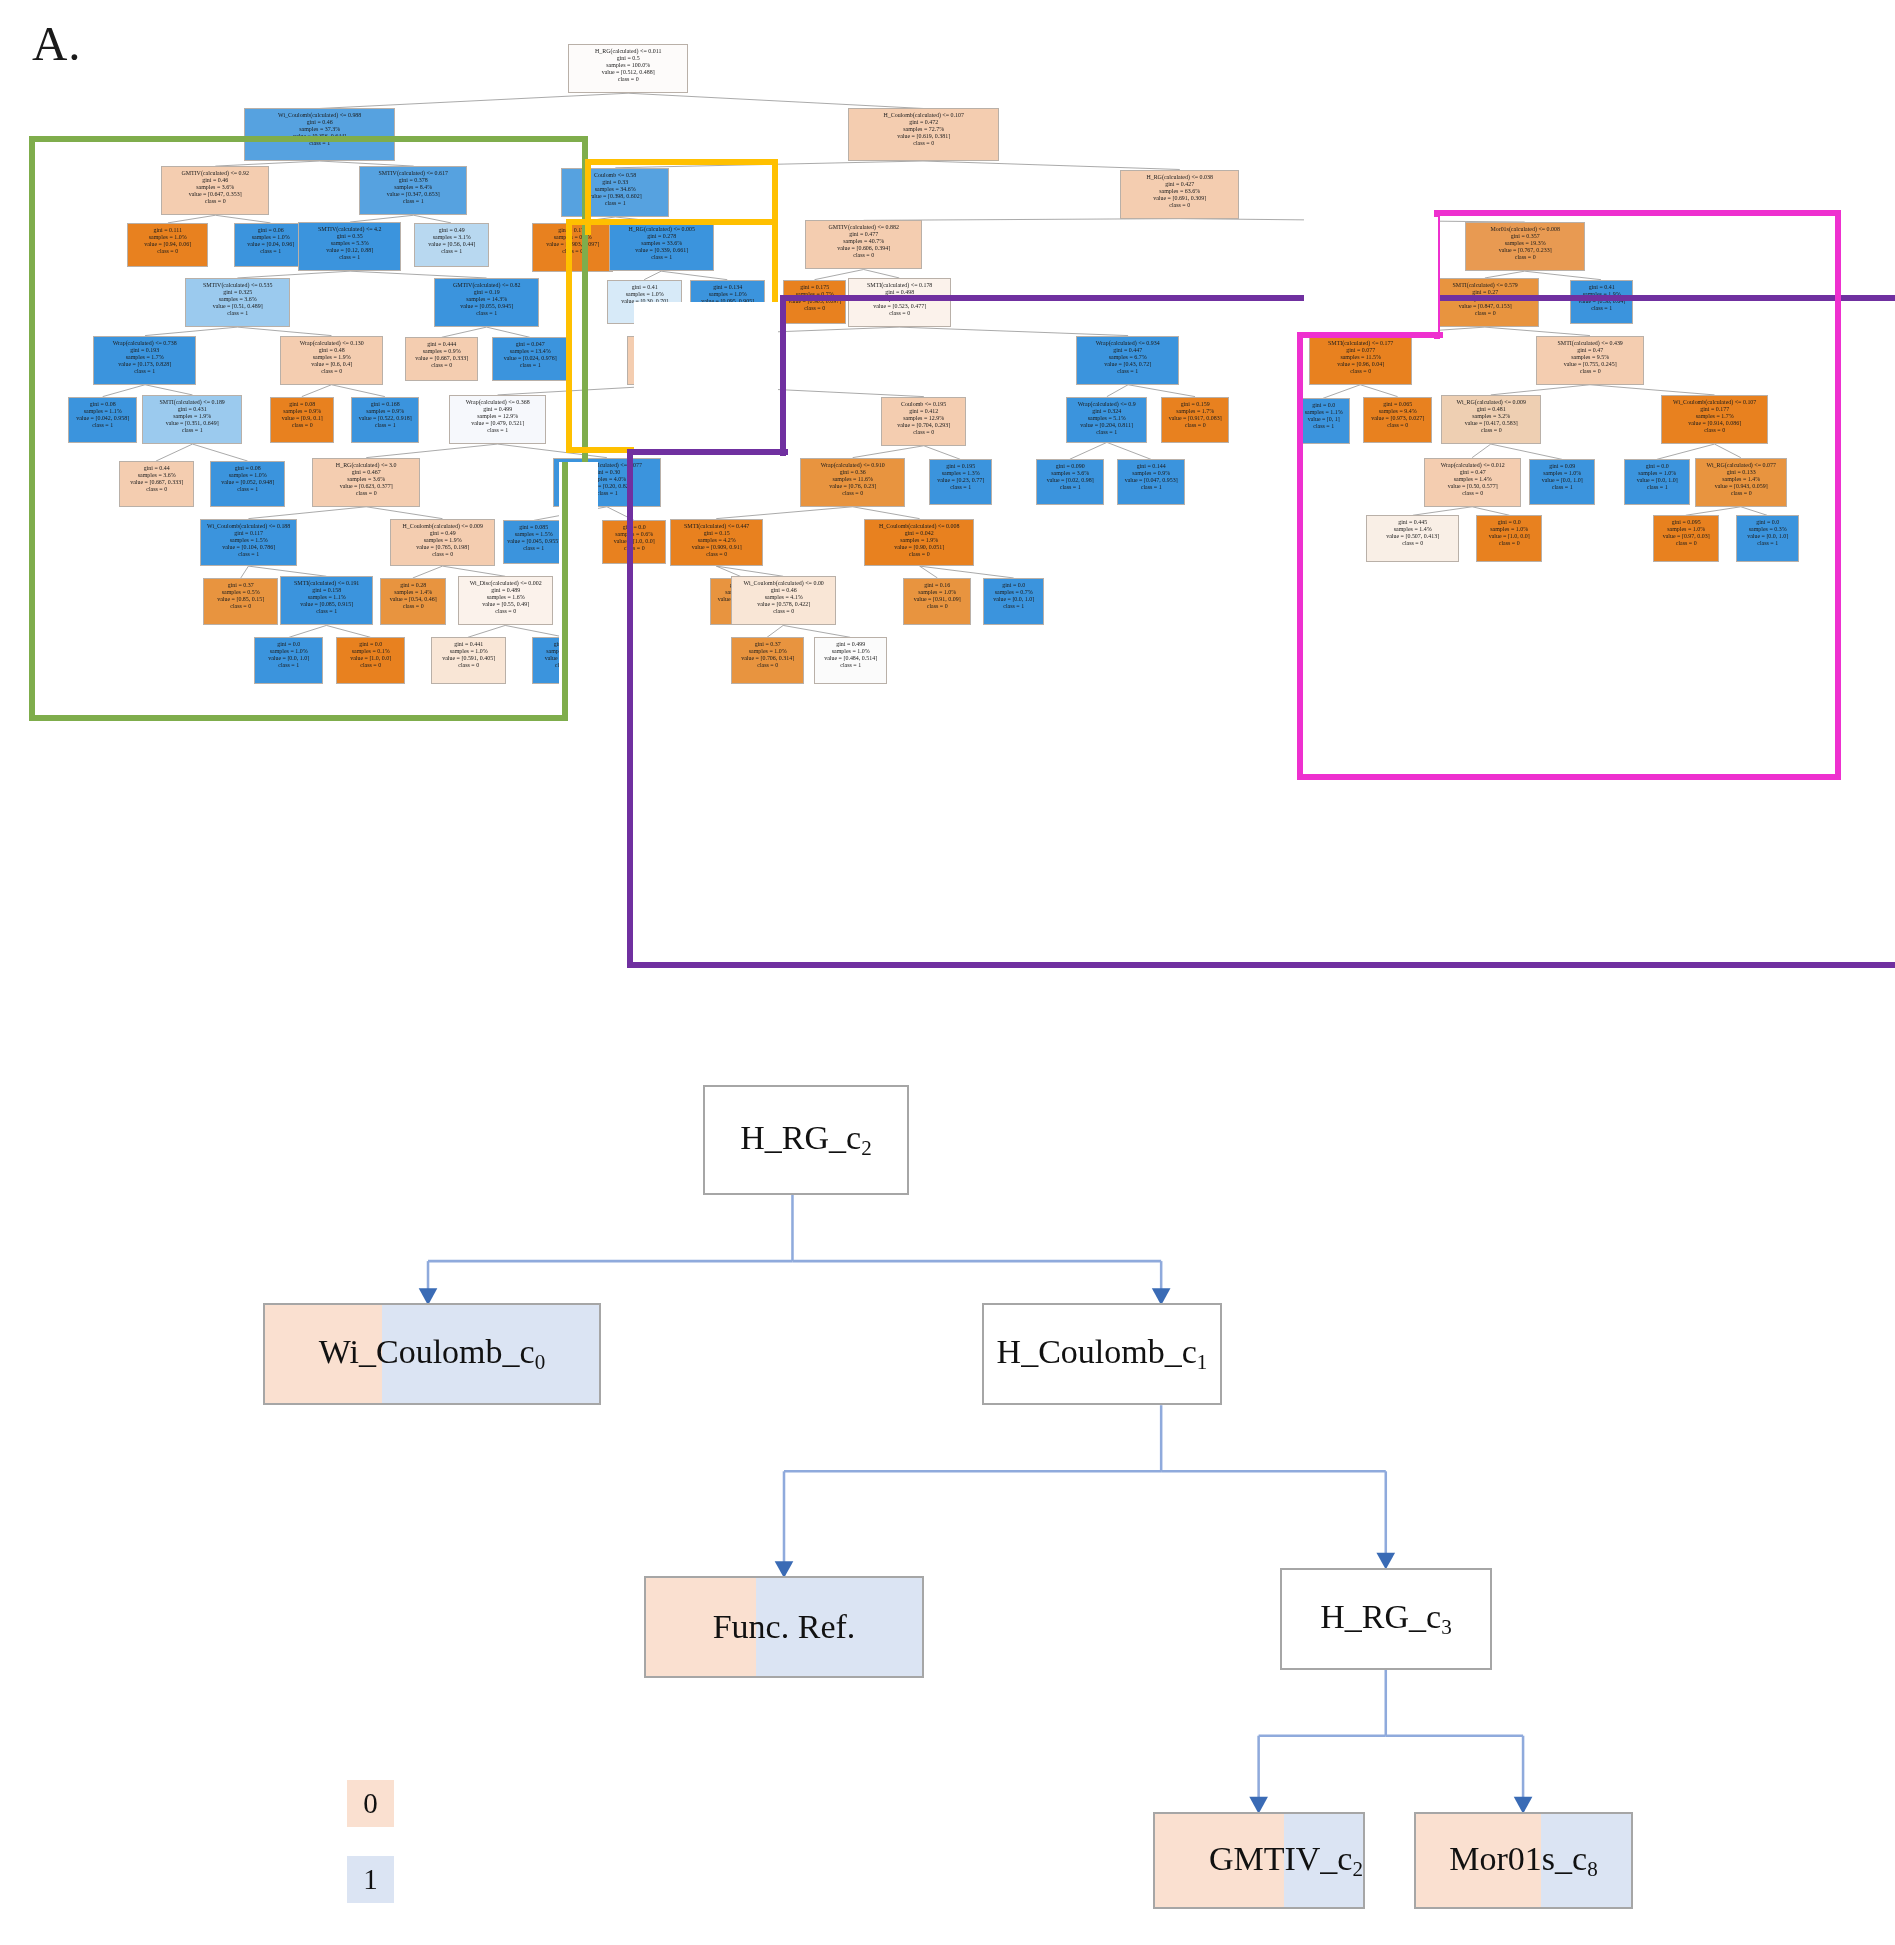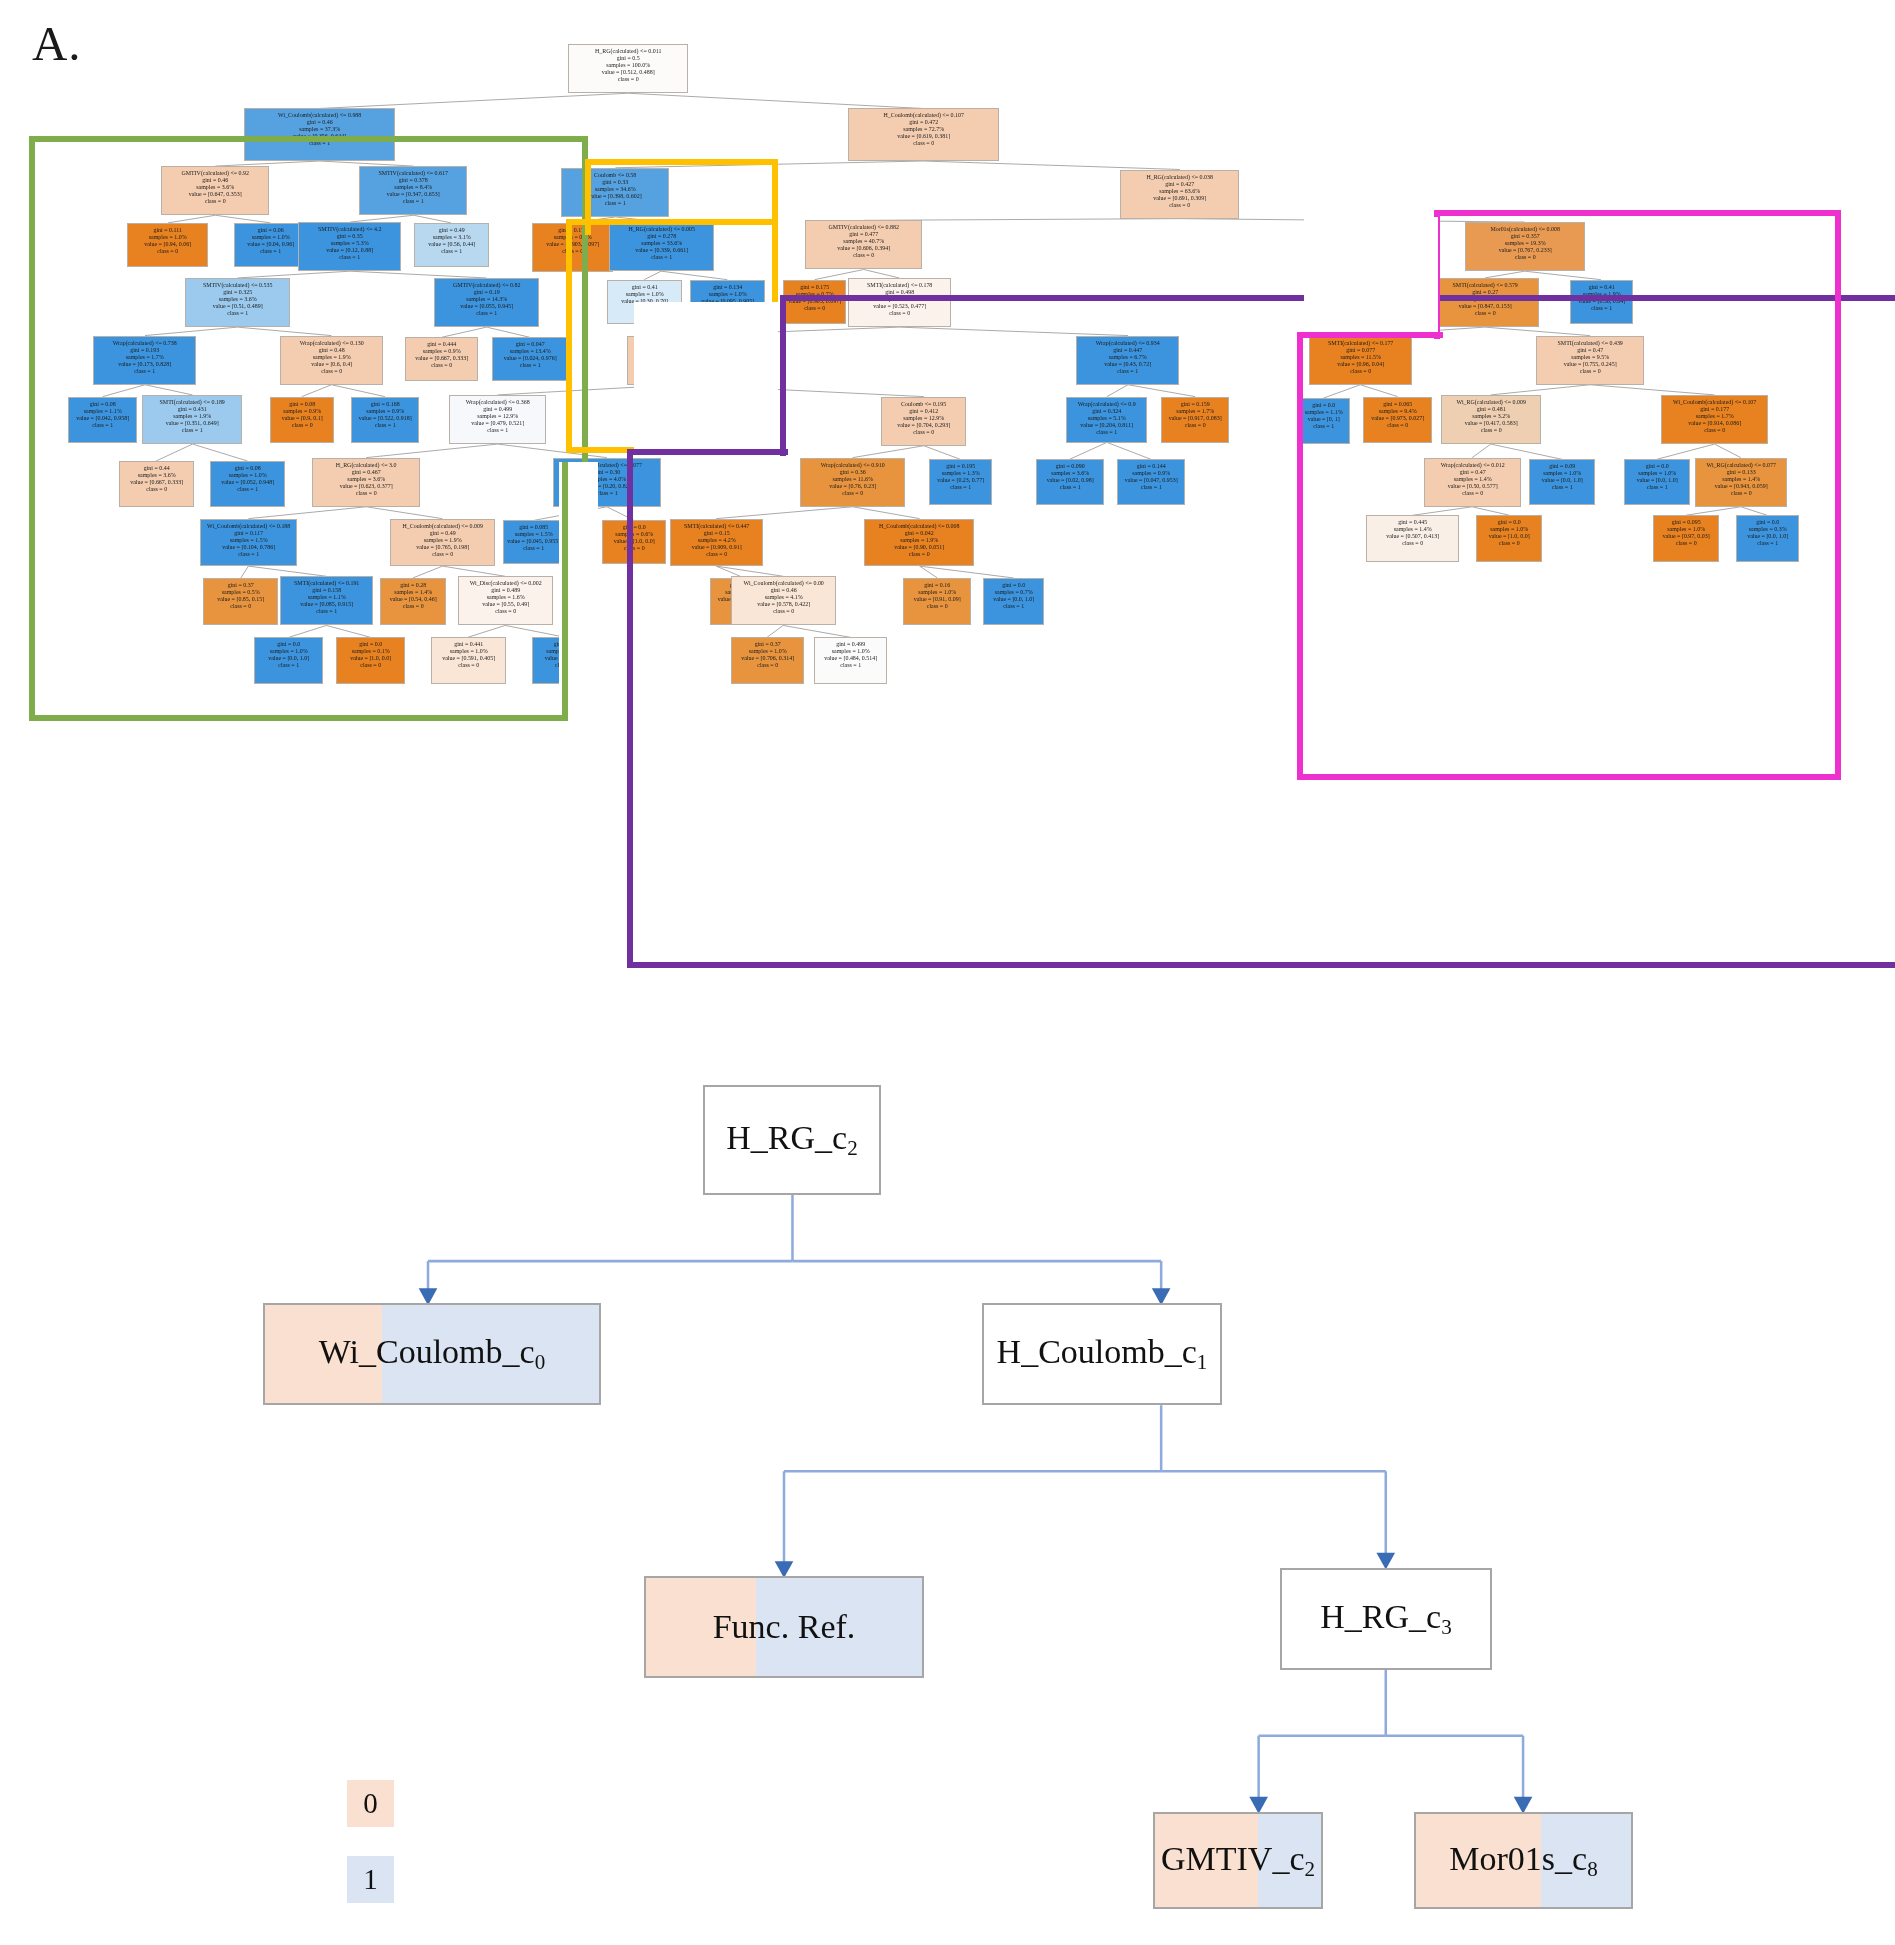--- a/index.html
+++ b/index.html
@@ -685,40 +685,40 @@
       <line x1="1635" y1="790" x2="1635" y2="868" stroke="#8faadc" stroke-width="3"></line>
       <line x1="1635" y1="868" x2="1485" y2="868" stroke="#8faadc" stroke-width="3"></line>
       <line x1="1485" y1="868" x2="1485" y2="942" stroke="#8faadc" stroke-width="3"></line>
       <polygon points="1474,940 1496,940 1485,960" fill="#3a6bb5"></polygon>
       <line x1="1635" y1="868" x2="1797" y2="868" stroke="#8faadc" stroke-width="3"></line>
       <line x1="1797" y1="868" x2="1797" y2="942" stroke="#8faadc" stroke-width="3"></line>
       <polygon points="1786,940 1808,940 1797,960" fill="#3a6bb5"></polygon>
     </svg>
 
   <div id="b-nodes">
-      <div class="bnode" style="left: 703px; top: 85px; width: 178px; height: 110px;">
+      <div class="bnode" style="left: 703px; top: 85px; width: 206px; height: 110px;">
         <span class="lbl">H_RG_c<sub>2</sub></span>
       </div>
       <div class="bnode" style="left: 263px; top: 303px; width: 338px; height: 102px;">
         <div class="fillbar fill0" style="width: 35%;"></div>
         <div class="fillbar fill1" style="left: 35%; width: 65%;"></div>
         <span class="lbl">Wi_Coulomb_c<sub>0</sub></span>
       </div>
       <div class="bnode" style="left: 982px; top: 303px; width: 240px; height: 102px;">
         <span class="lbl">H_Coulomb_c<sub>1</sub></span>
       </div>
       <div class="bnode" style="left: 644px; top: 576px; width: 280px; height: 102px;">
         <div class="fillbar fill0" style="width: 40%;"></div>
         <div class="fillbar fill1" style="left: 40%; width: 60%;"></div>
         <span class="lbl">Func. Ref.</span>
       </div>
       <div class="bnode" style="left: 1280px; top: 568px; width: 212px; height: 102px;">
         <span class="lbl">H_RG_c<sub>3</sub></span>
       </div>
-      <div class="bnode" style="left: 1153px; top: 812px; width: 170px; height: 97px;">
+      <div class="bnode" style="left: 1153px; top: 812px; width: 212px; height: 97px; justify-content: flex-end;">
         <div class="fillbar fill0" style="width: 62%;"></div>
         <div class="fillbar fill1" style="left: 62%; width: 38%;"></div>
         <span class="lbl">GMTIV_c<sub>2</sub></span>
       </div>
       <div class="bnode" style="left: 1414px; top: 812px; width: 219px; height: 97px;">
         <div class="fillbar fill0" style="width: 58%;"></div>
         <div class="fillbar fill1" style="left: 58%; width: 42%;"></div>
         <span class="lbl">Mor01s_c<sub>8</sub></span>
       </div>
     </div>

